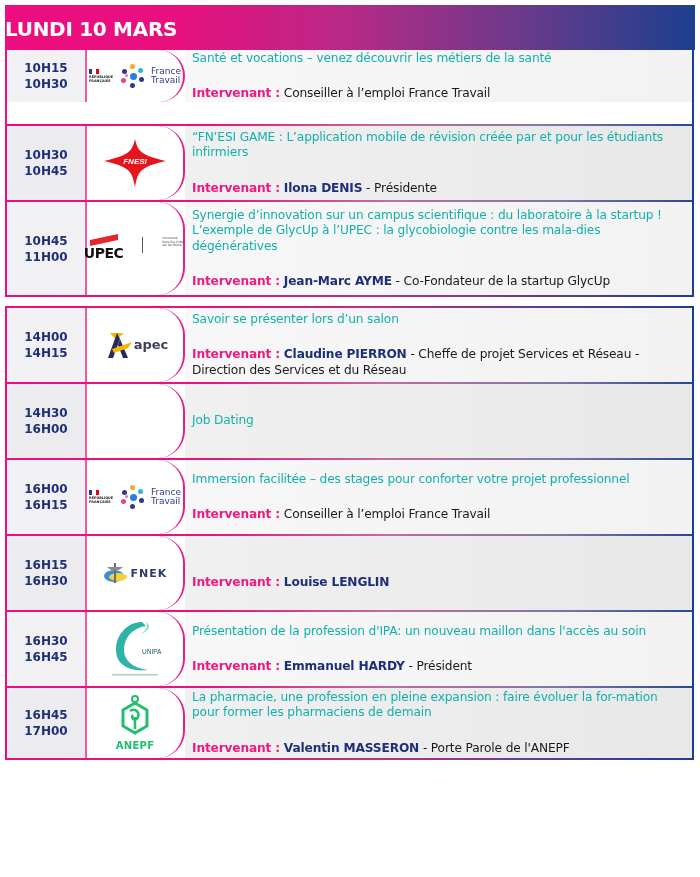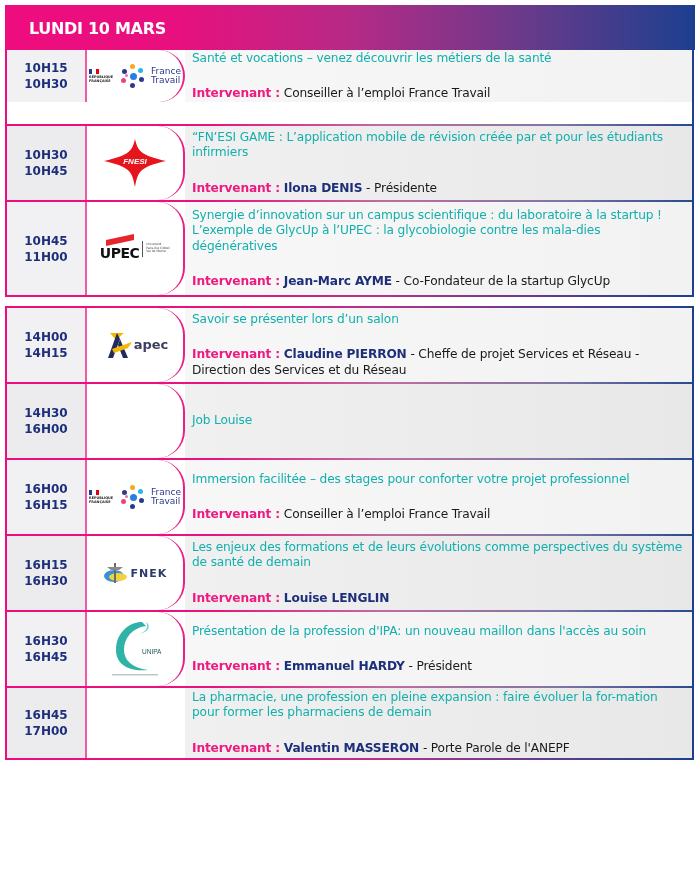--- a/index.html
+++ b/index.html
@@ -4,22 +4,22 @@
 <style>
   html, body { margin: 0; padding: 0; background: #ffffff; }
   body { width: 700px; height: 877px; position: relative; overflow: hidden;
          font-family: "DejaVu Sans", "Liberation Sans", sans-serif; }
 
   .banner {
     position: absolute; left: 5px; top: 5px; width: 690px; height: 45px;
     background: linear-gradient(90deg, #ee0d7e 0%, #e8107e 25%, #b62a86 50%, #6a3a8a 75%, #1d3f8f 100%);
   }
   .banner-title {
-    position: absolute; left: 24px; top: 11px; color: #ffffff;
-    font-family: "DejaVu Sans", sans-serif; font-weight: bold; font-size: 16px;
+    position: absolute; left: 0; top: 11px; color: #ffffff;
+    font-family: "DejaVu Sans", sans-serif; font-weight: bold; font-size: 20px;
     letter-spacing: -0.3px; line-height: 26px;
   }
 
   .block {
     position: absolute; left: 5px; width: 689px;
     border: 2px solid transparent;
     background:
       linear-gradient(#fff, #fff) padding-box,
       linear-gradient(90deg, #ee0d7e 0%, #e8137f 30%, #b4318a 55%, #5a3d8c 80%, #1c3f8f 100%) border-box;
     box-sizing: border-box;
@@ -64,21 +64,21 @@
 
   
   .logo-ft { display: flex; align-items: center; gap: 6px; }
   .rf { width: 26px; }
   .rf .flag { display: flex; height: 5px; width: 10px; margin-bottom: 2px; }
   .rf .flag span { flex: 1; }
   .rf .lines { font-size: 3.4px; line-height: 3.6px; color: #222; font-weight: bold; }
   .ft-dots { width: 24px; height: 24px; position: relative; }
   .ft-dots i { position: absolute; width: 5px; height: 5px; border-radius: 50%; }
   .ft-word { color: #2c3a8c; font-size: 9px; line-height: 9px; }
-  .logo-upec { display: flex; align-items: center; gap: 3px; }
+  .logo-upec { display: flex; align-items: flex-start; gap: 19px; }
   .logo-apec { display: flex; align-items: center; }
   .logo-fnek { display: flex; align-items: center; gap: 2px; }
   .logo-anepf { display: flex; flex-direction: column; align-items: center; }
 </style>
 </head>
 <body>
 
 <div class="banner">
   <div class="banner-title">LUNDI 10 MARS</div>
 </div>
@@ -203,21 +203,21 @@
   </div>
   <div class="row-sep" style="top:74px;"></div>
 
   <div class="row alt" style="top:76px;height:74px;">
     <div class="cell-time">
       <span>14H30</span>
       <span>16H00</span>
     </div>
     <div class="cell-logo"></div>
     <div class="cell-text">
-      <div class="title">Job Louise</div>
+      <div class="title">Job Dating</div>
     </div>
   </div>
   <div class="row-sep" style="top:150px;"></div>
 
   <div class="row" style="top:152px;height:74px;">
     <div class="cell-time">
       <span>16H00</span>
       <span>16H15</span>
     </div>
     <div class="cell-logo">
@@ -269,21 +269,20 @@
         <svg width="26" height="22" viewBox="0 0 26 22">
           <ellipse cx="11" cy="14" rx="10" ry="6" fill="#3a8fd6"></ellipse>
           <ellipse cx="15" cy="15" rx="9" ry="4" fill="#f2d23a"></ellipse>
           <rect x="11" y="1" width="2" height="20" fill="#6b6b6b"></rect>
           <path d="M4 5 L20 5 L16 8 L8 8 Z" fill="#8a8a8a"></path>
         </svg>
         <span style="font-size:11px;font-weight:bold;color:#2a3a6a;letter-spacing:1px;">FNEK</span>
       </div>
     </div>
     <div class="cell-text">
-      <div class="title">Les enjeux des formations et de leurs évolutions comme perspectives du système de santé de demain</div>
       <div class="speaker">
         <span class="lbl">Intervenant :</span>
         <span class="name">Louise LENGLIN</span>
       </div>
     </div>
   </div>
   <div class="row-sep" style="top:302px;"></div>
 
   <div class="row" style="top:304px;height:74px;">
     <div class="cell-time">
@@ -306,20 +305,30 @@
       </div>
     </div>
   </div>
   <div class="row-sep" style="top:378px;"></div>
 
   <div class="row alt" style="top:380px;height:70px;">
     <div class="cell-time">
       <span>16H45</span>
       <span>17H00</span>
     </div>
+    <div class="cell-logo">
+      <div class="logo-anepf">
+        <svg width="30" height="46" viewBox="0 0 30 46">
+          <circle cx="15" cy="4" r="3" fill="none" stroke="#1fbf6e" stroke-width="2"></circle>
+          <path d="M15 8 L27 15 L27 31 L15 38 L3 31 L3 15 Z" fill="none" stroke="#1fbf6e" stroke-width="3"></path>
+          <path d="M10 16 C14 13 20 16 18 22 C16 27 10 24 13 20 M15 22 L15 34" fill="none" stroke="#1fbf6e" stroke-width="2.5"></path>
+        </svg>
+        <div style="font-size:10px;line-height:10px;font-weight:bold;color:#1fbf6e;letter-spacing:0.3px;">ANEPF</div>
+      </div>
+    </div>
     <div class="cell-text">
       <div class="title">La pharmacie, une profession en pleine expansion : faire évoluer la for-mation pour former les pharmaciens de demain</div>
       <div class="speaker">
         <span class="lbl">Intervenant :</span>
         <span class="name">Valentin MASSERON</span><span> - Porte Parole de l'ANEPF</span>
       </div>
     </div>
   </div>
 </div>
 

